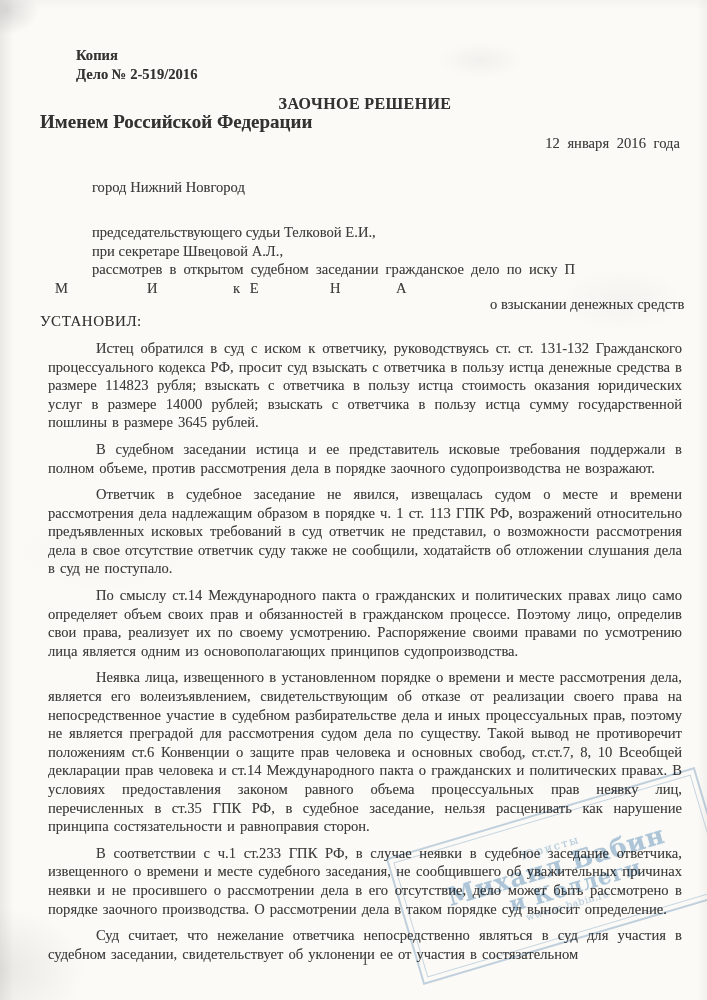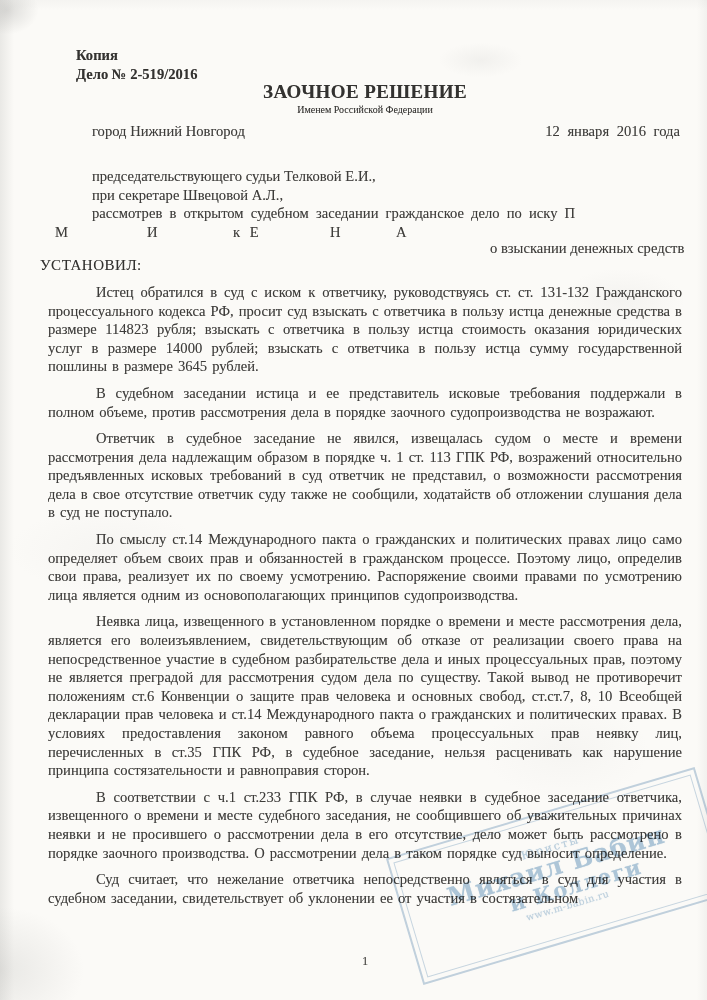--- a/index.html
+++ b/index.html
@@ -21,24 +21,24 @@
       linear-gradient(to left, rgba(190,190,188,.15) 0px, rgba(190,190,188,0) 10px),
       linear-gradient(to bottom, rgba(190,190,188,.10) 0px, rgba(190,190,188,0) 10px),
       #fbfaf7;
   }
   .content{
     position:absolute;left:40px;top:46px;width:650px;
     color:#3e3d3b;font-size:14.6px;line-height:18.6px;
     text-shadow:0 0 .6px rgba(62,61,59,.38);
   }
   .hdr-block{margin-left:36px;font-weight:bold;color:#333230;}
-  .title{ text-align:center;font-weight:bold;font-size:19px;letter-spacing:.4px;margin-top:0;color:#333230;}
-  .subtitle{text-align:center;font-weight:normal;font-size:10px;margin-top:-1px;color:#333230;}
+  .title{ text-align:center;font-weight:bold;font-size:16px;letter-spacing:.4px;margin-top:12px;color:#333230;}
+  .subtitle{font-weight:bold;font-size:19px;margin-top:-1px;color:#333230;}
   .city-row{display:flex;justify-content:space-between;margin-top:3px;}
-  .city-row .city{margin-left:52px;}
+  .city-row .city{margin-left:52px;margin-top:44px;}
   .city-row .date{margin-right:10px;word-spacing:4px;text-align:center;}
   .court-block{margin-left:52px;margin-top:26px;}
   .court-block div{min-height:18.6px;}
   .court-line-last{word-spacing:3.5px;}
   .parties{position:relative;height:18.6px;}
   .parties span{position:absolute;top:0;}
   .p-seg0{left:15px;}  .p-seg1{left:107px;} .p-seg2{left:193px;word-spacing:6px;}
   .p-seg3{left:290px;} .p-seg4{left:356px;} .p-subject{left:450px;margin-top:16px;}
   .established{font-weight:normal;font-size:15px;letter-spacing:.5px;
     margin-top:15px;margin-bottom:5px;color:#333230;}

